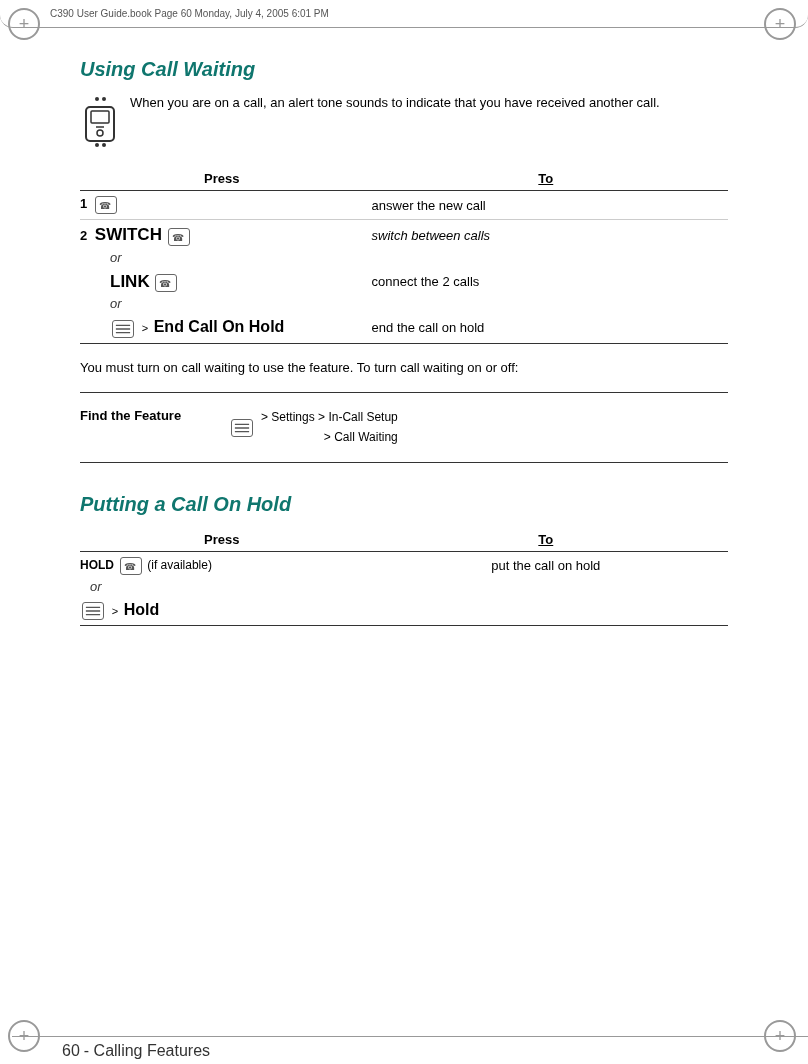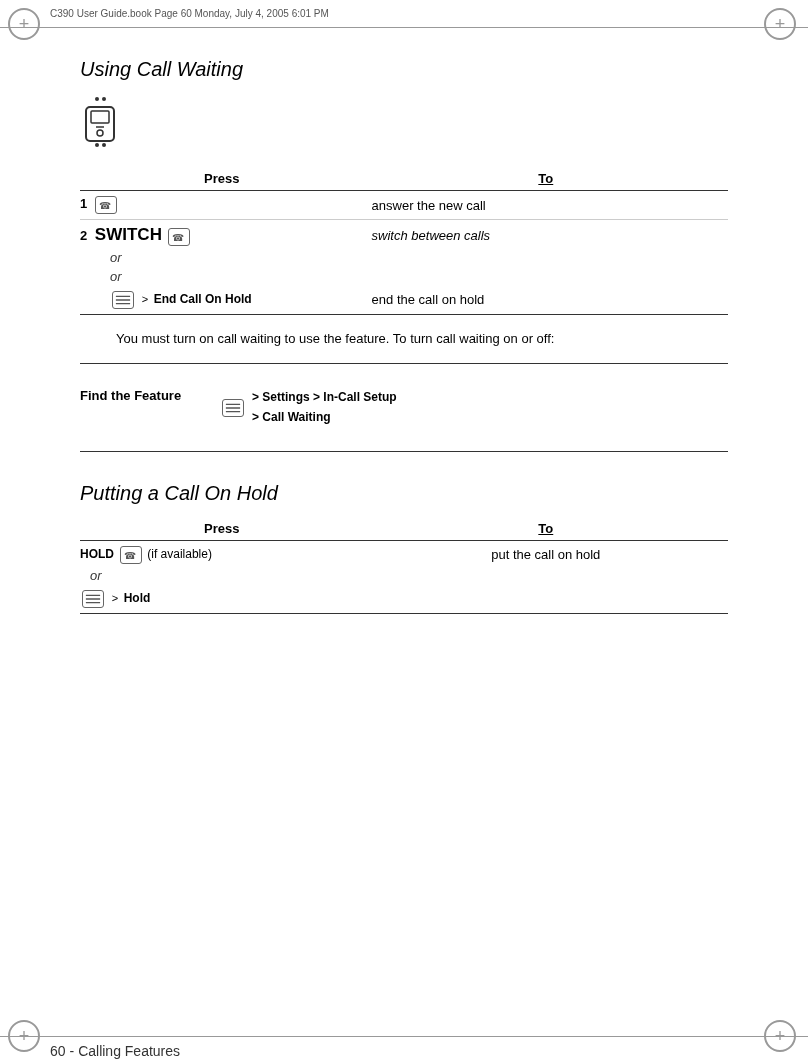--- a/index.html
+++ b/index.html
@@ -47,54 +47,55 @@
       top: 0;
       left: 0;
       right: 0;
       height: 28px;
       border-bottom: 1px solid #999;
       display: flex;
       align-items: center;
       padding: 0 50px;
       font-size: 10px;
       color: #555;
+      border-radius: 13px;
     }
 
     
     .footer-bar {
       position: absolute;
       bottom: 0;
-      left: 0;
+      left: 12px;
       right: 0;
       height: 28px;
       border-top: 1px solid #999;
       display: flex;
       align-items: center;
       padding: 0 50px;
-      font-size: 14px;
+      font-size: 16px;
       color: #333;
     }
 
     
     .content {
       position: absolute;
       top: 28px;
       bottom: 28px;
       left: 50px;
       right: 50px;
       padding: 30px 30px 20px 30px;
     }
 
     
     .section-title {
       font-size: 20px;
       font-style: italic;
-      font-weight: normal;
+      font-weight: bold;
       margin-bottom: 12px;
-      color: #000000;
+      color: #0f766e;
     }
 
     
     .intro-block {
       display: flex;
       align-items: flex-start;
       margin-bottom: 18px;
       gap: 10px;
     }
 
@@ -179,61 +180,61 @@
     .arrow {
       font-size: 11px;
       margin: 0 2px;
     }
 
     
     .desc-text {
       font-size: 13px;
       line-height: 1.6;
       margin-bottom: 14px;
-      margin-left: 36px;
     }
 
     
     .find-feature-box {
       display: flex;
       align-items: flex-start;
-      gap: 20px;
+      gap: 29px;
       border-top: 1px solid #333;
       border-bottom: 1px solid #333;
-      padding: 24px 0;
+      padding: 15px 0;
       margin-bottom: 30px;
     }
 
     .find-feature-label {
       font-weight: bold;
       font-size: 13px;
       min-width: 120px;
     }
 
     .find-feature-path {
       display: flex;
       align-items: center;
       gap: 6px;
       font-size: 12px;
     }
 
     .find-feature-steps {
-      font-weight: bold;
+      font-weight: normal;
       font-size: 12px;
       line-height: 1.6;
+      text-align: right;
     }
 
     
     .second-section {
       margin-top: 10px;
     }
 
     .menu-path-bold {
       font-weight: bold;
-      font-size: 12px;
+      font-size: 16px;
     }
 
     
     .hold-cmd {
       font-weight: bold;
       font-size: 12px;
     }
   </style>
 </head>
 <body>
@@ -274,20 +275,21 @@
         <rect x="4" y="2" width="28" height="34" rx="4" ry="4" fill="none" stroke="#333" stroke-width="2"></rect>
         <rect x="9" y="6" width="18" height="12" rx="1" ry="1" fill="none" stroke="#333" stroke-width="1.5"></rect>
         <circle cx="18" cy="28" r="3" fill="none" stroke="#333" stroke-width="1.5"></circle>
         <line x1="14" y1="22" x2="22" y2="22" stroke="#333" stroke-width="1.5"></line>
       </svg>
       <div class="dot-row">
         <div class="dot"></div>
         <div class="dot"></div>
       </div>
     </div>
+    <div class="intro-text">When you are on a call, an alert tone sounds to indicate that you have received another call.</div>
   </div>
 
   <table class="press-table">
     <thead>
       <tr>
         <th class="press-col">Press</th>
         <th class="to-col">To</th>
       </tr>
     </thead>
     <tbody>
@@ -314,20 +316,31 @@
             </svg>
           </span>
         </td>
         <td style="border-bottom:none; padding-bottom:2px;font-style:italic;">switch between calls</td>
       </tr>
 
       <tr style="">
         <td colspan="2" style="padding-left:30px; border-bottom:none; padding-top:2px; padding-bottom:2px; color:#333; font-style:italic;">or</td>
       </tr>
 
+      <tr>
+        <td style="padding-left:30px; border-bottom:none; padding-bottom:2px;">
+          <span class="cmd">LINK</span>
+          <span>
+            <svg width="22" height="18" viewBox="0 0 22 18" style="vertical-align:middle; border:1px solid #666; border-radius:3px; margin:0 2px;">
+              <text x="3" y="13" font-size="11" fill="#555">☎</text>
+            </svg>
+          </span>
+        </td>
+        <td style="border-bottom:none; padding-bottom:2px;">connect the 2 calls</td>
+      </tr>
 
       <tr>
         <td colspan="2" style="padding-left:30px; border-bottom:none; padding-top:2px; padding-bottom:2px; color:#333; font-style:italic;">or</td>
       </tr>
 
       <tr>
         <td style="padding-left:30px;">
           <span>
             <svg width="22" height="18" viewBox="0 0 22 18" style="vertical-align:middle; border:1px solid #666; border-radius:3px; margin:0 2px;">
               <line x1="3" y1="5" x2="19" y2="5" stroke="#555" stroke-width="1.5"></line>

